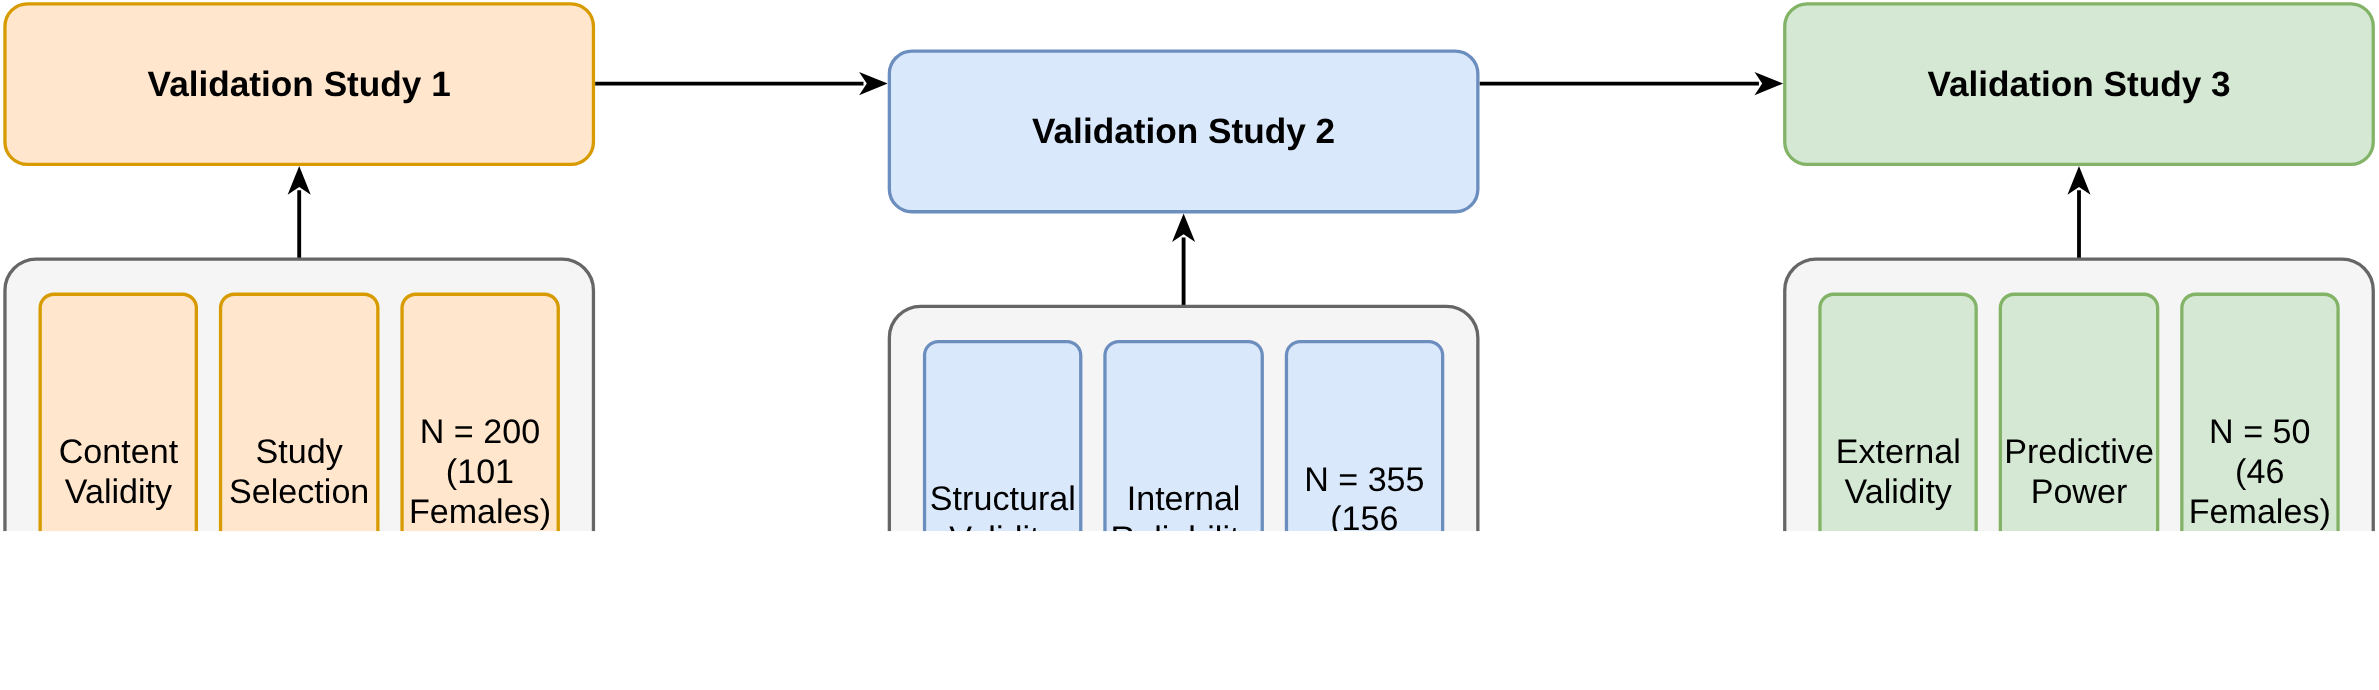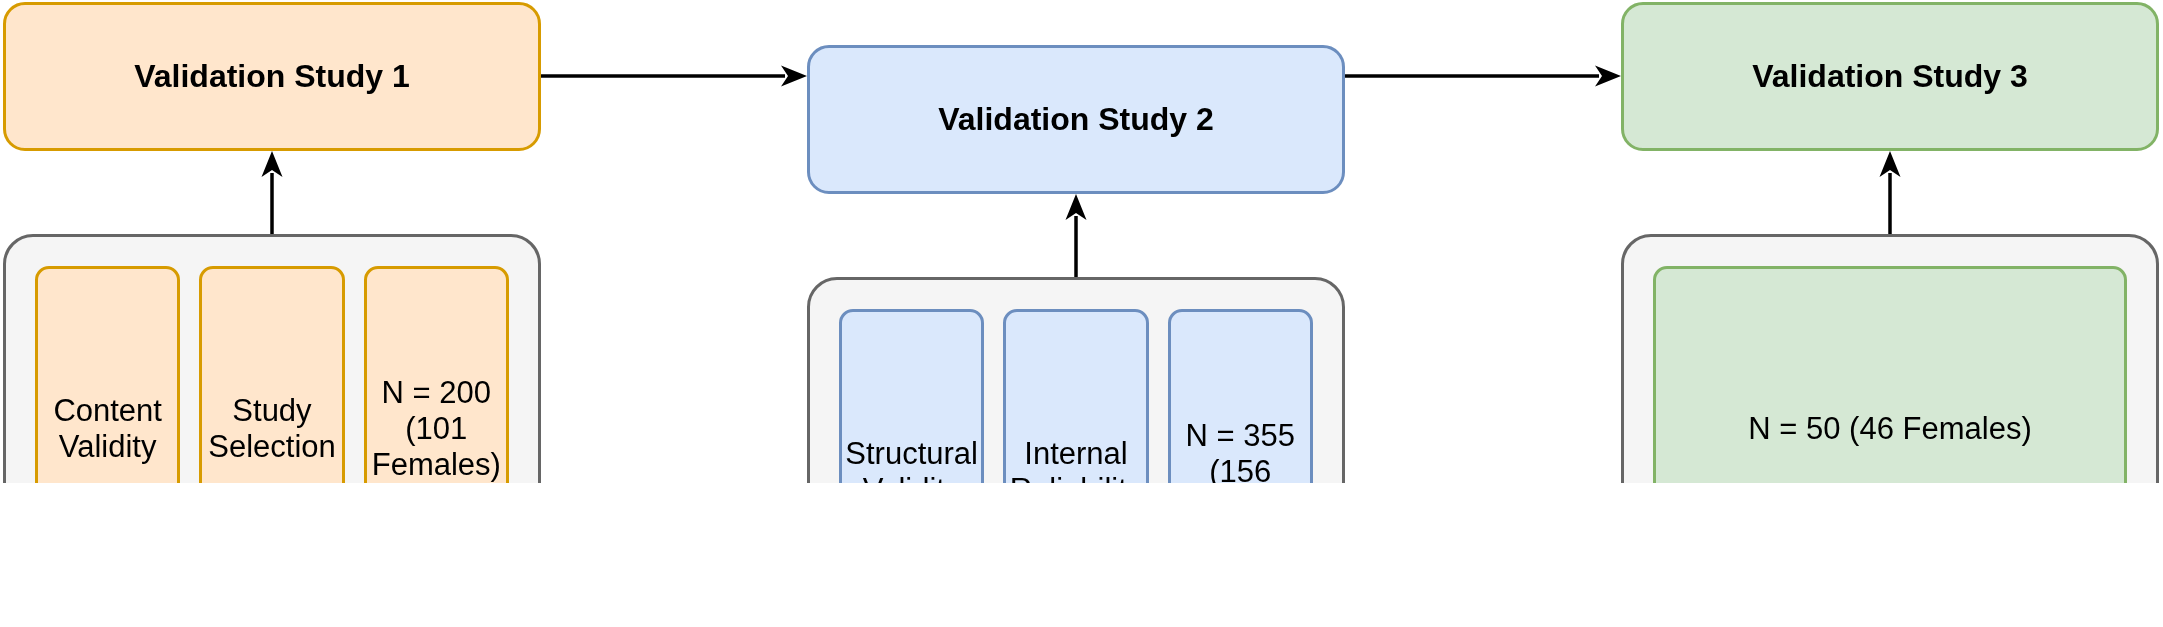--- a/index.html
+++ b/index.html
@@ -138,18 +138,24 @@
   <div class="col col-3" style="--fill: #D5E8D4; --stroke: #82B366;">
     <div class="header-box">
       <span>Validation Study 3</span>
     </div>
     <svg class="up-arrow" viewBox="0 0 30 84" aria-hidden="true">
       <line class="arrow-line" x1="15" y1="84" x2="15" y2="22"></line>
       <path class="arrow-head" d="M15,0 L4.5,26 L15,19 L25.5,26 Z"></path>
     </svg>
     <div class="group-box">
       <div class="sub-box">
+        <span>External Validity</span>
+      </div>
+      <div class="sub-box">
+        <span>Predictive Power</span>
+      </div>
+      <div class="sub-box">
         <span>N = 50 (46 Females)</span>
       </div>
     </div>
   </div>
 
 </div>
 
 </body></html>

